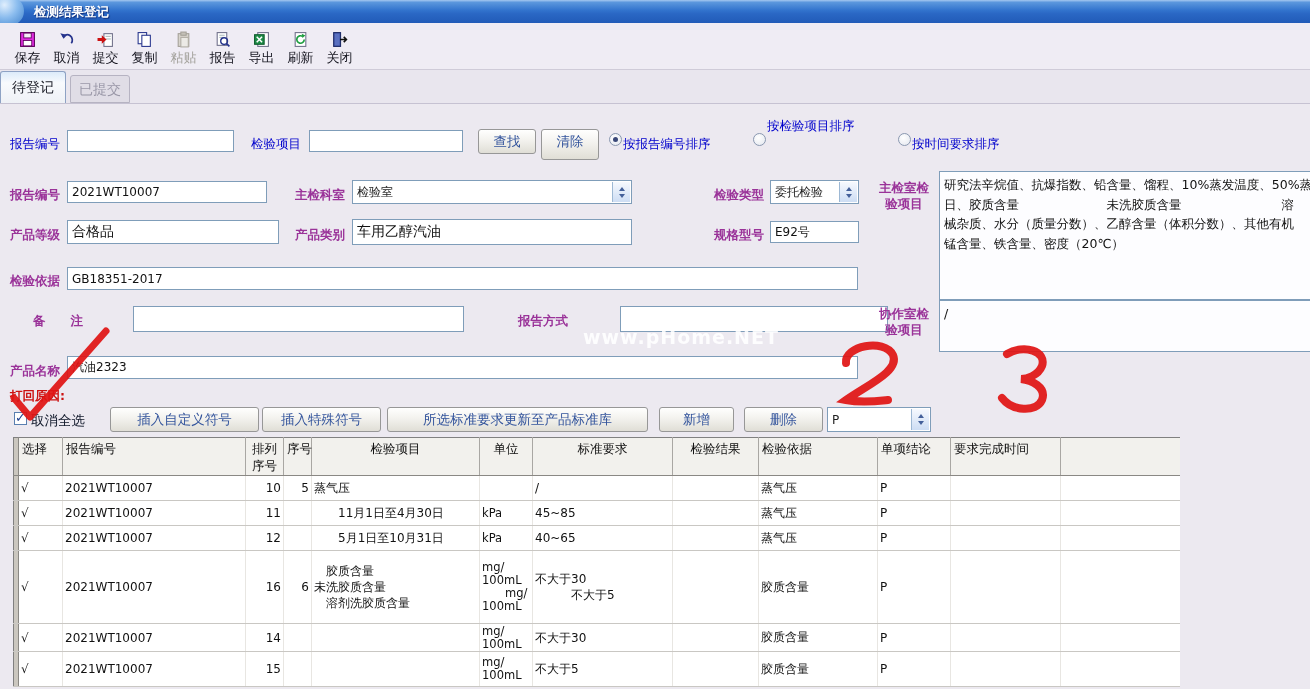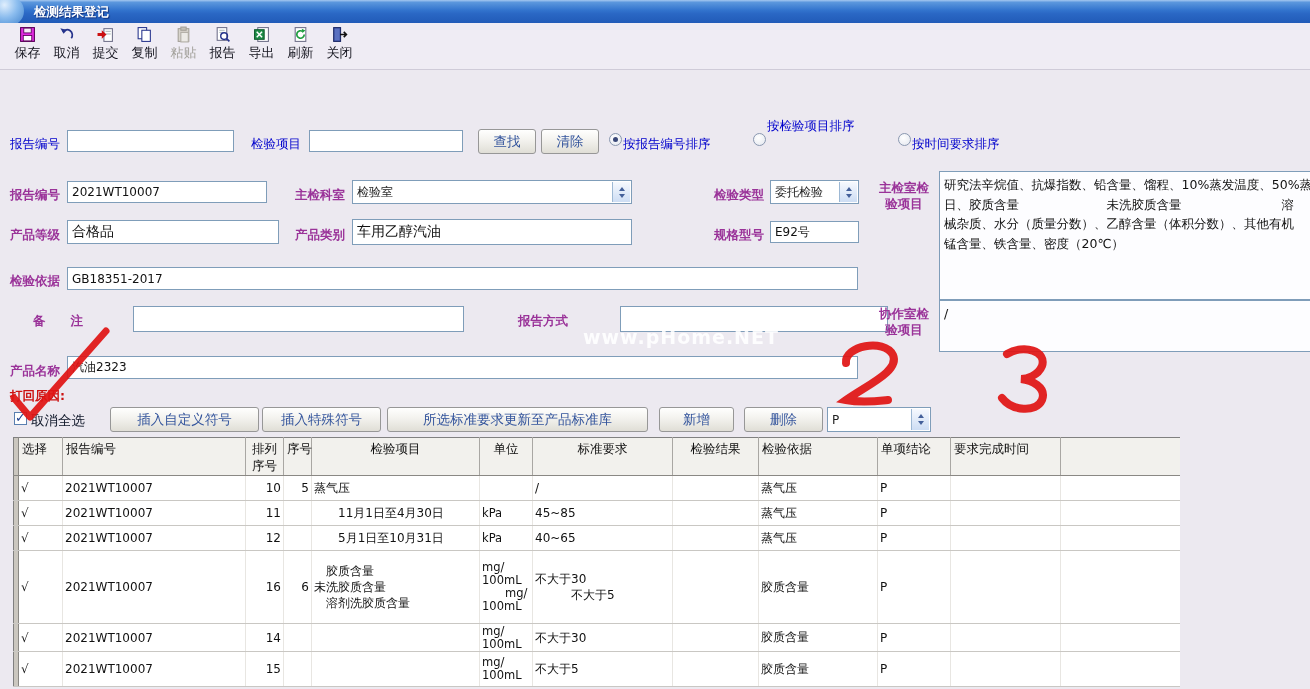--- a/index.html
+++ b/index.html
@@ -8,21 +8,21 @@
   
   .titlebar{position:absolute;left:0;top:0;width:1310px;height:23px;
     background:linear-gradient(to bottom,#a6c8f0 0%,#5b97dd 10%,#3273cd 45%,#2a67c4 60%,#215bb8 100%);}
   .app-icon{position:absolute;left:-6px;top:-4px;width:30px;height:30px;border-radius:50%;
     background:radial-gradient(circle at 35% 30%,#e8f4ff,#8fc0f0 45%,#3f82cc);opacity:.95;}
   .title-text{position:absolute;left:34px;top:4px;color:#fff;font-weight:bold;font-size:12.5px;
     text-shadow:1px 1px 1px rgba(0,0,60,.55);}
   
   .toolbar{position:absolute;left:0;top:23px;width:1310px;height:47px;background:#efecf4;
     border-bottom:1px solid #cfcbd8;display:flex;align-items:flex-start;padding-left:8px;box-sizing:border-box;}
-  .tbtn{width:39px;height:45px;display:flex;flex-direction:column;align-items:center;justify-content:flex-start;
+  .tbtn{width:39px;height:45px;display:flex;flex-direction:column;align-items:center;justify-content:flex-end;
     padding-top:3px;box-sizing:border-box;cursor:default;}
   .tbtn .ticon{width:17px;height:17px;display:block;}
   .tbtn .tlabel{font-size:13px;color:#15151f;line-height:20px;white-space:nowrap;}
   .tbtn.disabled .tlabel{color:#a2a09a;}
   
   .tabstrip{position:absolute;left:0;top:70px;width:1310px;height:33px;background:#e9e6ee;
     border-bottom:1px solid #c6c2d2;}
   .tab{position:absolute;box-sizing:border-box;text-align:center;font-size:14px;cursor:default;}
   .tab.active{left:0;top:1px;width:66px;height:32px;line-height:30px;
     background:linear-gradient(to bottom,#dcebfa,#f8fafd 35%,#eef1f6);
@@ -156,27 +156,31 @@
     <div class="tbtn">
       <svg class="ticon" viewBox="0 0 16 16">
           <rect x="2.5" y="1.5" width="6.5" height="13" fill="#4054a4" stroke="#1c2a66"></rect>
           <rect x="3.5" y="2.5" width="4.5" height="11" fill="#5a70c0"></rect>
           <path d="M8.5 8 L14.5 8 M12 5.5 L14.5 8 L12 10.5" fill="none" stroke="#111" stroke-width="1.5"></path>
         </svg>
       <span class="tlabel">关闭</span>
     </div>
   </div>
 
+  <div class="tabstrip">
+    <div class="tab active">待登记</div>
+    <div class="tab inactive">已提交</div>
+  </div>
 
   <span class="lbl-blue" style="left:10px;top:136px;">报告编号</span>
   <input class="field" style="left: 67px; top: 130px; width: 167px; height: 22px;" value="">
   <span class="lbl-blue" style="left:251px;top:136px;">检验项目</span>
   <input class="field" style="left: 309px; top: 130px; width: 154px; height: 22px;" value="">
   <div class="btn" style="left:478px;top:129px;width:58px;height:25px;line-height:23px;">查找</div>
-  <div class="btn" style="left:541px;top:129px;width:58px;height:25px;line-height:23px;">清除</div>
+  <div class="btn" style="left:541px;top:129px;width:58px;height:31px;line-height:23px;">清除</div>
   <div class="radio sel" style="left:609px;top:133px;"></div>
   <span class="lbl-blue" style="left:623px;top:136px;">按报告编号排序</span>
   <div class="radio" style="left:753px;top:133px;"></div>
   <span class="lbl-blue" style="left:767px;top:118px;">按检验项目排序</span>
   <div class="radio" style="left:898px;top:133px;"></div>
   <span class="lbl-blue" style="left:912px;top:136px;">按时间要求排序</span>
 
   <span class="lbl-purple" style="left:10px;top:187px;">报告编号</span>
   <input class="field" style="left: 67px; top: 181px; width: 200px; height: 22px;" value="2021WT10007">
   <span class="lbl-purple" style="left:295px;top:187px;">主检科室</span>

